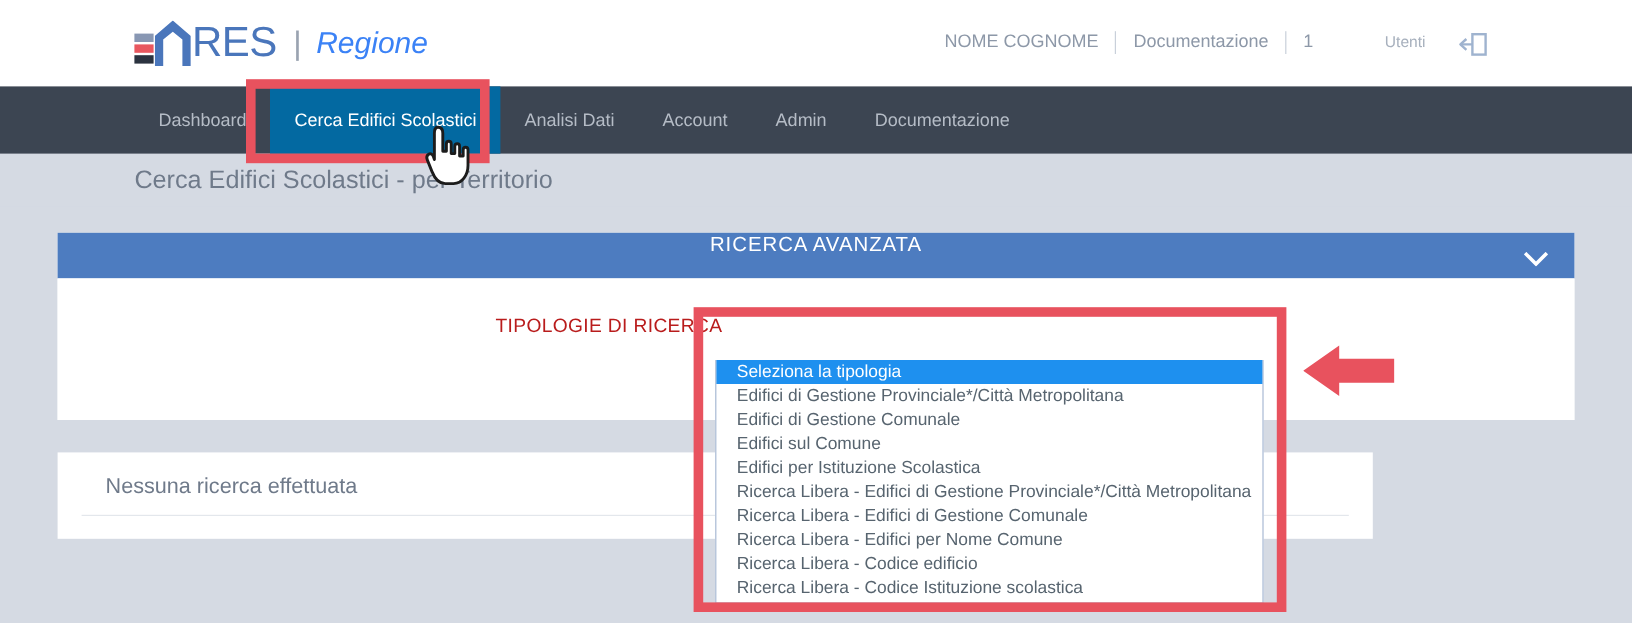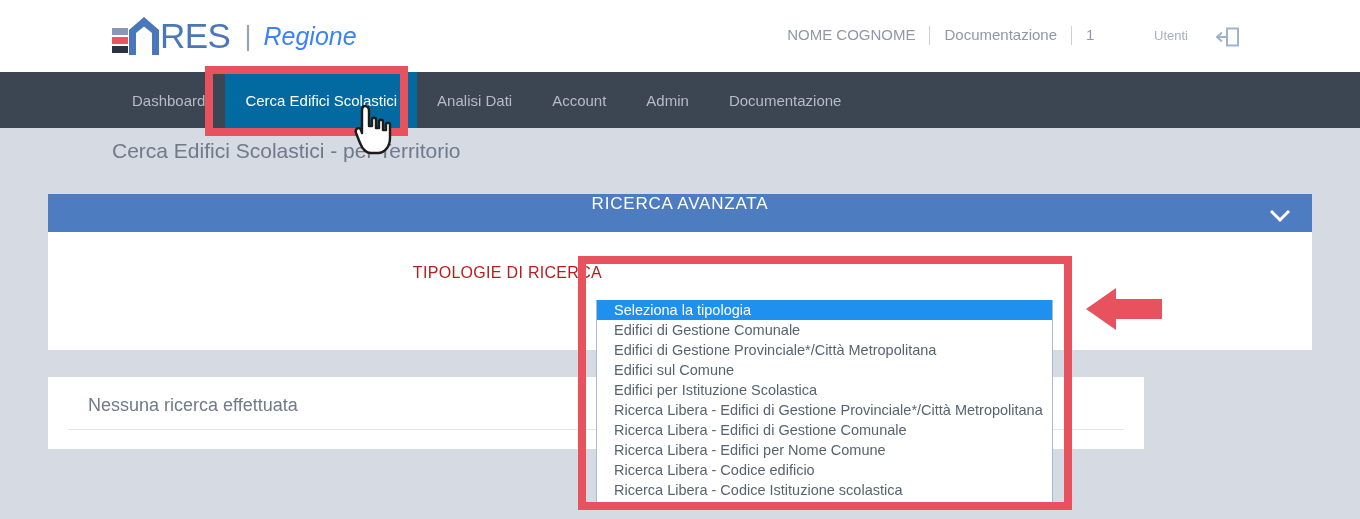--- a/index.html
+++ b/index.html
@@ -379,22 +379,22 @@
     <div class="form-label">TIPOLOGIE DI RICERCA</div>
     <div class="select-control">
       <span>Seleziona la tipologia</span>
       <span class="caret">▼</span>
     </div>
   </div>
 </div>
 
 <div class="dropdown-list">
   <div class="dd-option selected">Seleziona la tipologia</div>
+  <div class="dd-option">Edifici di Gestione Provinciale*/Città Metropolitana</div>
   <div class="dd-option">Edifici di Gestione Comunale</div>
-  <div class="dd-option">Edifici di Gestione Provinciale*/Città Metropolitana</div>
   <div class="dd-option">Edifici sul Comune</div>
   <div class="dd-option">Edifici per Istituzione Scolastica</div>
   <div class="dd-option">Ricerca Libera - Edifici di Gestione Provinciale*/Città Metropolitana</div>
   <div class="dd-option">Ricerca Libera - Edifici di Gestione Comunale</div>
   <div class="dd-option">Ricerca Libera - Edifici per Nome Comune</div>
   <div class="dd-option">Ricerca Libera - Codice edificio</div>
   <div class="dd-option">Ricerca Libera - Codice Istituzione scolastica</div>
 </div>
 
 <div class="panel2">

